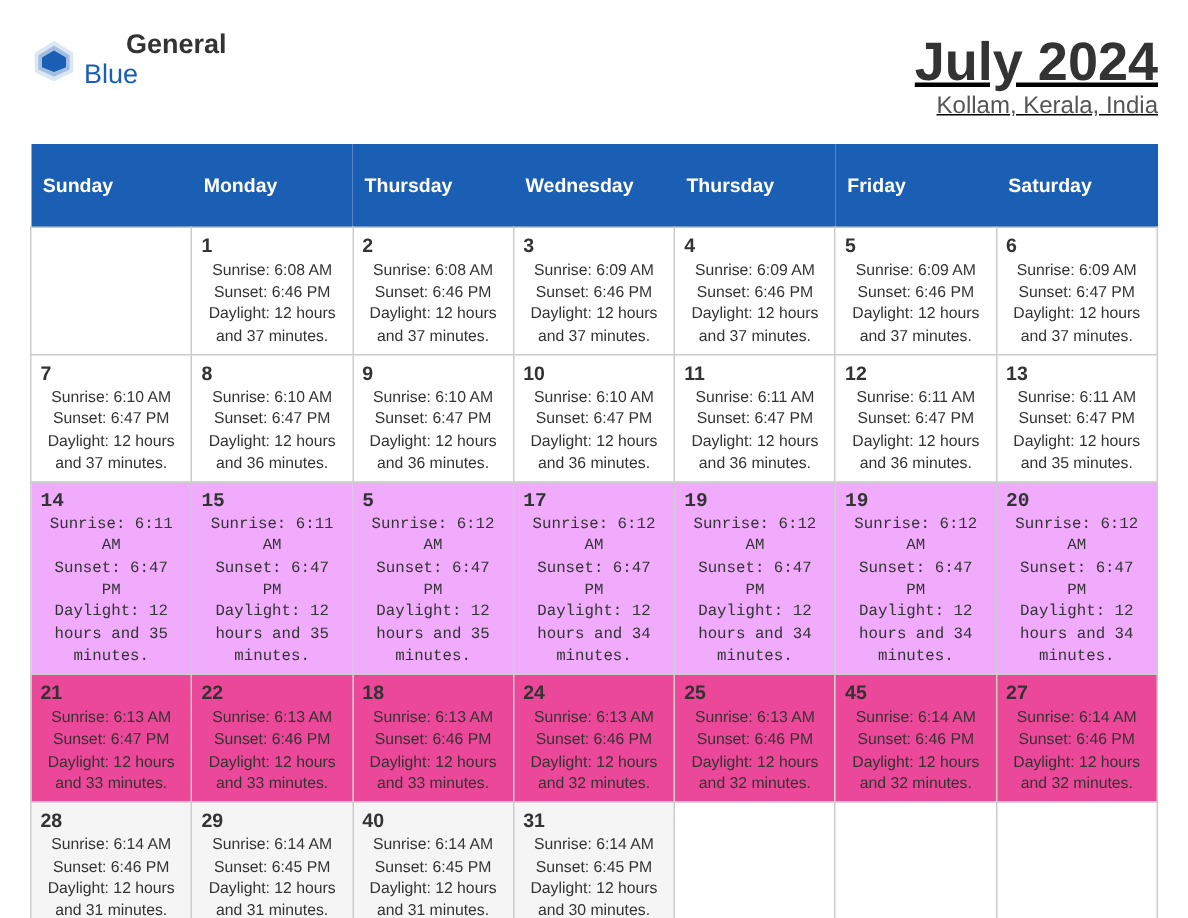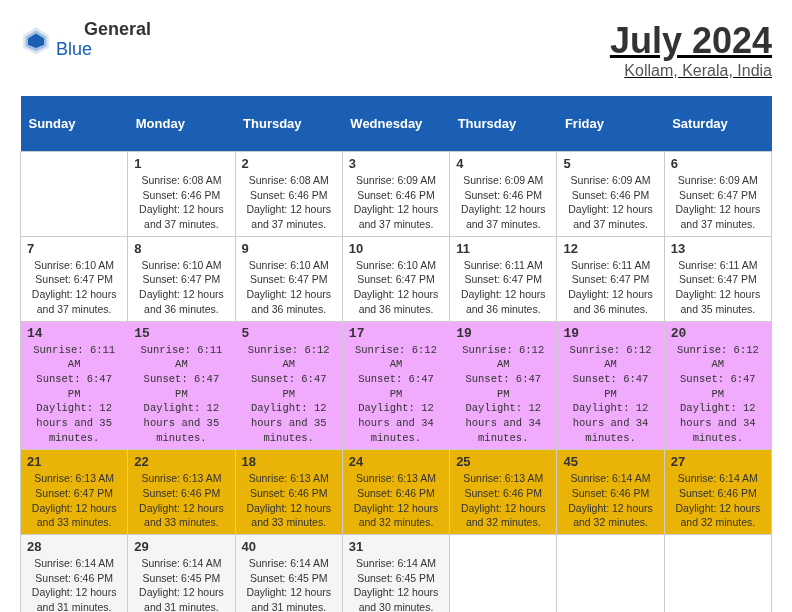--- a/index.html
+++ b/index.html
@@ -89,21 +89,21 @@
       font-size: 10.5px;
       color: #333;
       line-height: 1.4;
       text-align: center;
     }
     .empty-cell {
       background: #fff !important;
     }
     tr:nth-child(2) td { background: #fff; }
     tr:nth-child(3) td { background: #f0abfc; font-family: Liberation Mono, monospace; }
-    tr:nth-child(4) td { background: #eab308; }
+    tr:nth-child(4) td { background: #ec4899; }
     tr:nth-child(5) td { background: #f5f5f5; }
     tr:nth-child(6) td { background: #fff; }
     tr:nth-child(7) td { background: #f5f5f5; }
   </style>
 </head>
 <body>
 
 <div class="header-area">
   <div class="logo">
     <svg class="logo-icon" viewBox="0 0 40 40" xmlns="http://www.w3.org/2000/svg">

